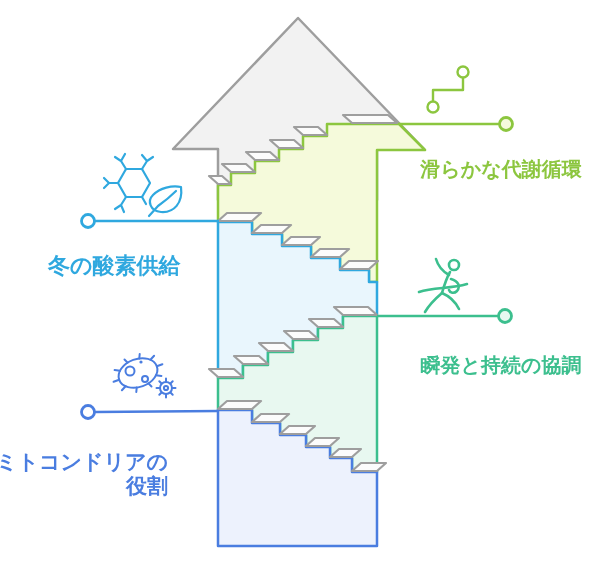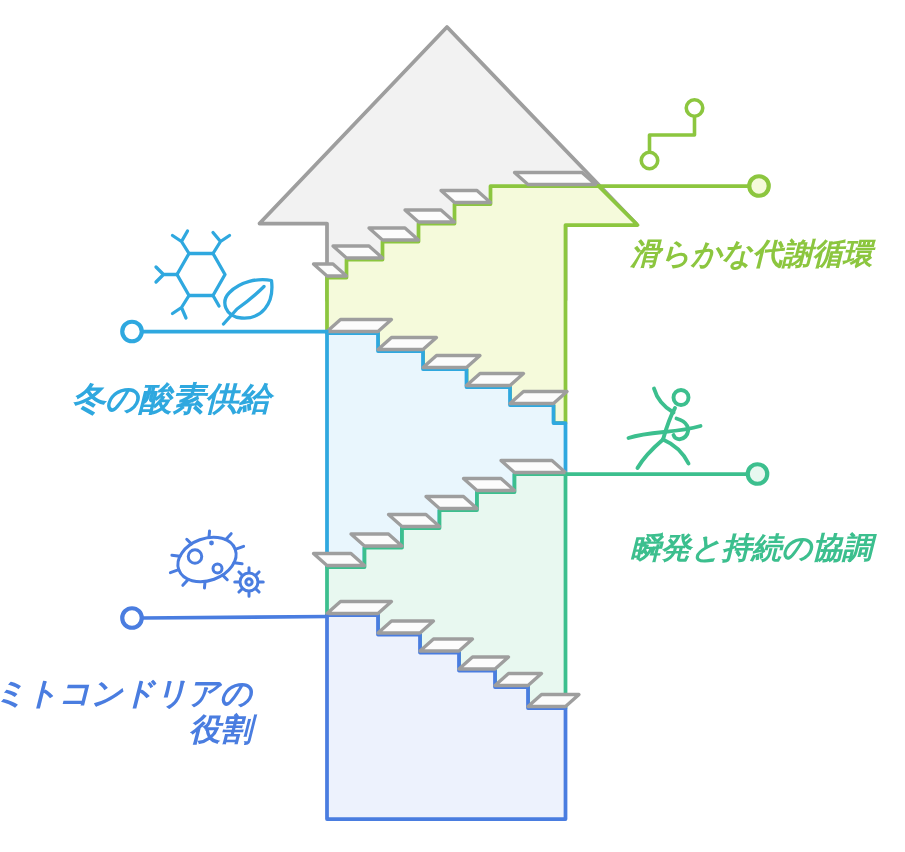--- a/index.html
+++ b/index.html
@@ -2,21 +2,20 @@
 <html><head>
 <meta charset="utf-8">
 <style>
   html,body{margin:0;padding:0;background:#ffffff;}
   .stage{
     position:relative;
     width:603px;height:568px;
     background:#ffffff;
     overflow:hidden;
     font-family:"Liberation Sans","DejaVu Sans",sans-serif;
-    font-style:italic;
   }
   svg{display:block;}
   text{
     font-family:"Liberation Sans","DejaVu Sans",sans-serif;
     font-weight:bold;
   }
 </style>
 </head>
 <body>
 

